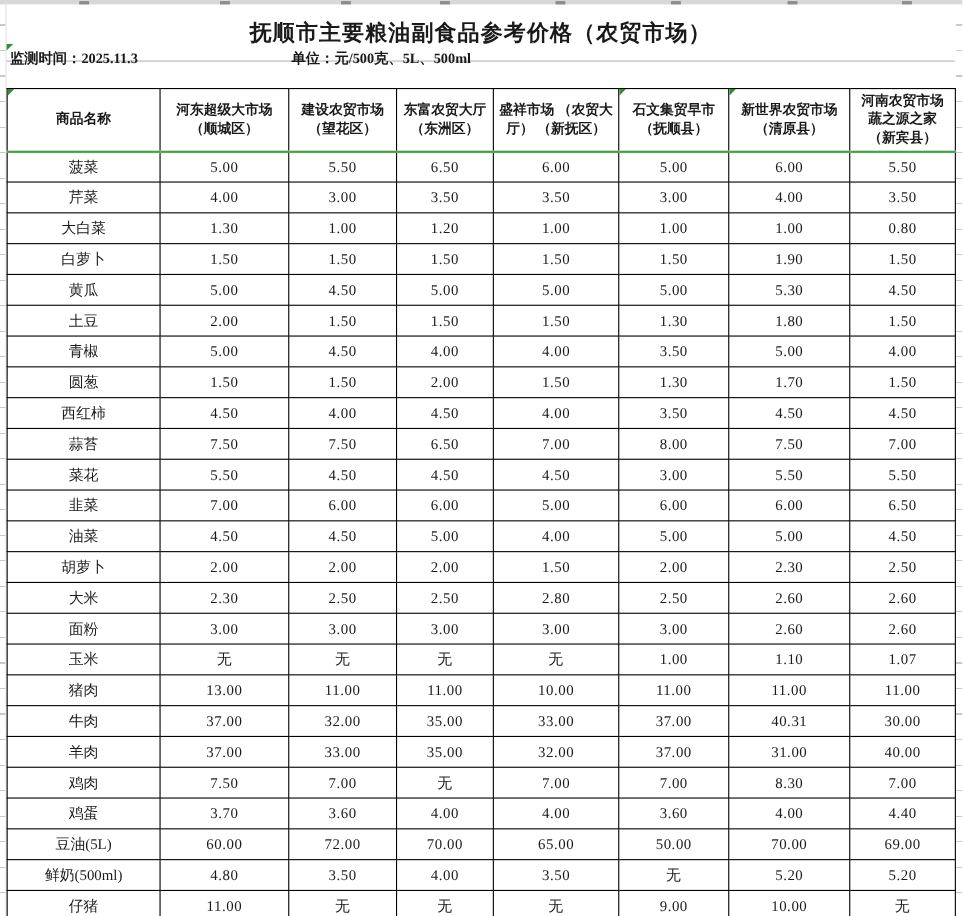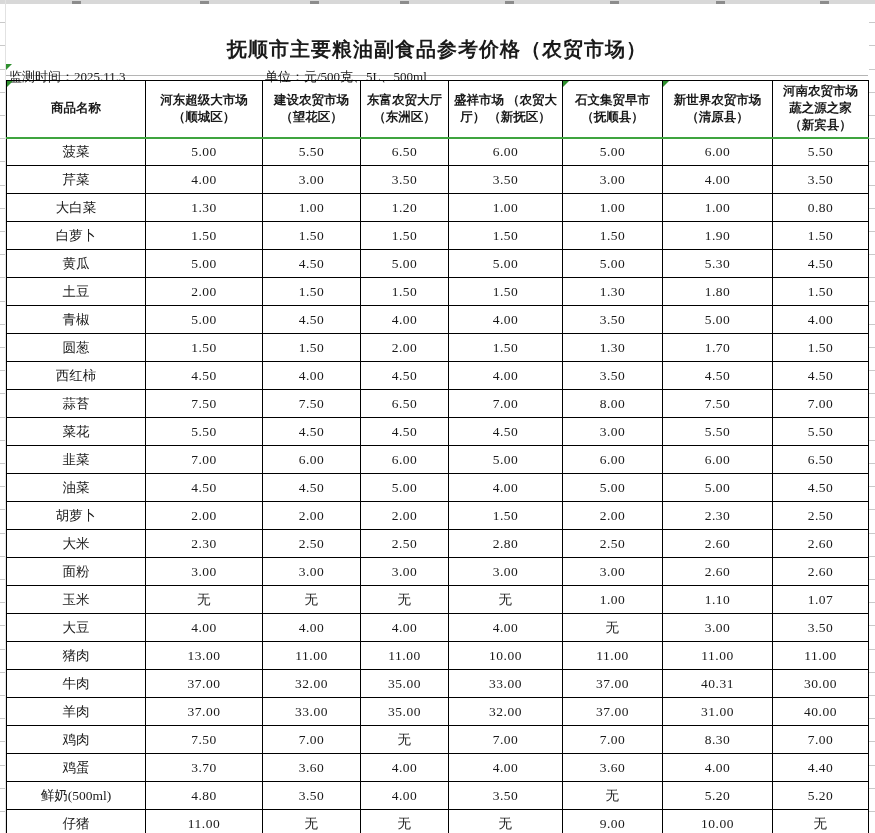--- a/index.html
+++ b/index.html
@@ -17,23 +17,23 @@
   .top-strip{position:absolute;top:0;left:0;width:875px;height:4px;background:#d8d8d8;}
   .top-strip .tick{position:absolute;top:1px;height:3px;width:9px;background:#8c8c8c;}
   
   .gutter{position:absolute;top:0;height:833px;background:
     repeating-linear-gradient(to bottom,transparent 0 22.2px,var(--faint) 22.2px 23.2px);}
   .gutter.left{left:0;width:5px;border-right:1px solid #e2e2e2;}
   .gutter.right{left:869px;width:6px;}
   
   .title-row{position:absolute;top:4px;left:6px;width:862px;height:51px;
     display:flex;align-items:center;justify-content:center;
-    font-size:20px;font-weight:bold;letter-spacing:1px;border-bottom:1px solid #b5b5b5;margin-top:20px;}
-  
-  .meta-row{position:absolute;top:64px;left:6px;width:862px;height:24px;font-size:13px;}
+    font-size:20px;font-weight:bold;letter-spacing:1px;border-bottom:1px solid #b5b5b5;}
+  
+  .meta-row{position:absolute;top:40px;left:6px;width:862px;height:24px;font-size:13px;font-weight:bold;}
   .meta-row .monitor{position:absolute;left:3px;top:4px;}
   .meta-row .unit{position:absolute;left:259px;top:4px;}
   
   table{position:absolute;top:80px;left:6px;width:862px;border-collapse:collapse;table-layout:fixed;}
   th,td{border:1px solid var(--grid);text-align:center;vertical-align:middle;padding:0 2px;
     overflow:hidden;}
   thead tr{height:57px;}
   thead th{font-size:12.5px;font-weight:bold;white-space:pre-line;line-height:1.35;
     border-bottom:2px solid var(--line-green);position:relative;}
   tbody tr{height:28px;}
@@ -267,30 +267,20 @@
         <td class="name-cell">玉米</td>
         <td>无</td>
         <td>无</td>
         <td>无</td>
         <td>无</td>
         <td>1.00</td>
         <td>1.10</td>
         <td>1.07</td>
       </tr>
       <tr>
-        <td class="name-cell">大豆</td>
-        <td>4.00</td>
-        <td>4.00</td>
-        <td>4.00</td>
-        <td>4.00</td>
-        <td>无</td>
-        <td>3.00</td>
-        <td>3.50</td>
-      </tr>
-      <tr>
         <td class="name-cell">猪肉</td>
         <td>13.00</td>
         <td>11.00</td>
         <td>11.00</td>
         <td>10.00</td>
         <td>11.00</td>
         <td>11.00</td>
         <td>11.00</td>
       </tr>
       <tr>
@@ -326,20 +316,30 @@
       <tr>
         <td class="name-cell">鸡蛋</td>
         <td>3.70</td>
         <td>3.60</td>
         <td>4.00</td>
         <td>4.00</td>
         <td>3.60</td>
         <td>4.00</td>
         <td>4.40</td>
       </tr>
+      <tr class="gutter-mark">
+        <td class="name-cell">豆油(5L)</td>
+        <td>60.00</td>
+        <td>72.00</td>
+        <td>70.00</td>
+        <td>65.00</td>
+        <td>50.00</td>
+        <td>70.00</td>
+        <td>69.00</td>
+      </tr>
       <tr>
         <td class="name-cell">鲜奶(500ml)</td>
         <td>4.80</td>
         <td>3.50</td>
         <td>4.00</td>
         <td>3.50</td>
         <td>无</td>
         <td>5.20</td>
         <td>5.20</td>
       </tr>

